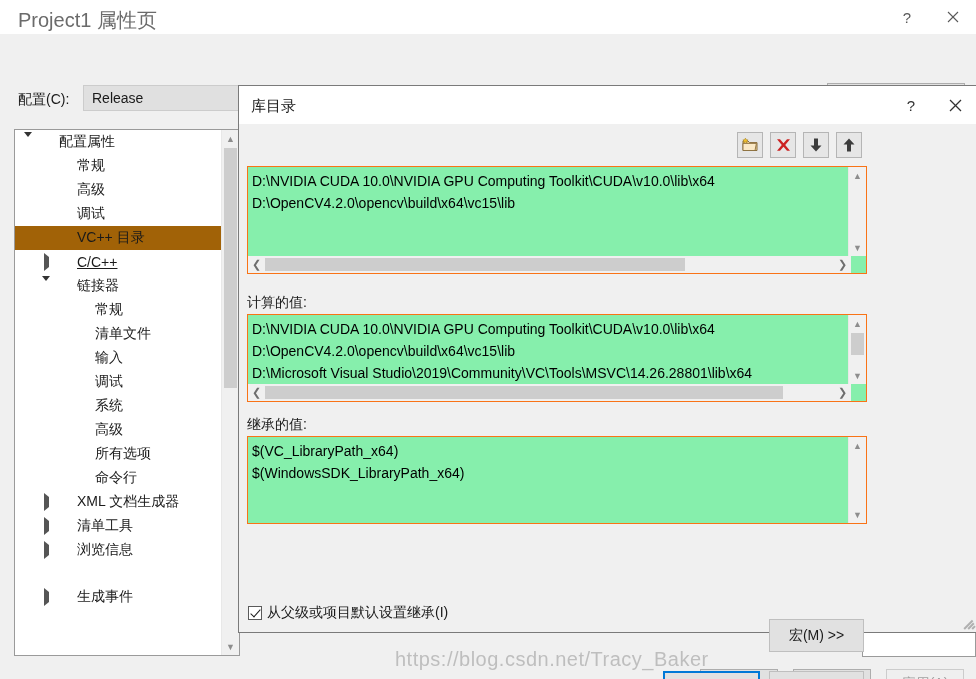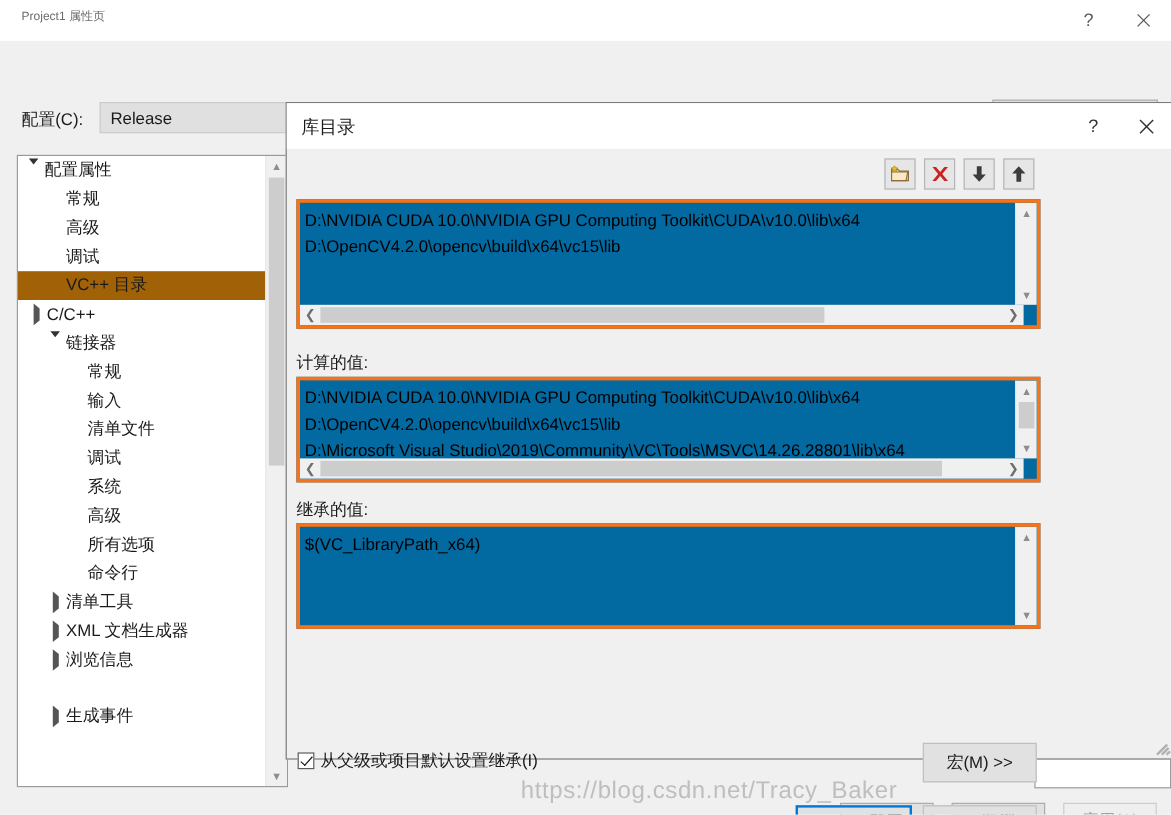--- a/index.html
+++ b/index.html
@@ -24,21 +24,21 @@
   .win-titlebar {
     position: absolute;
     left: 0; top: 0;
     width: 976px; height: 34px;
     background: #ffffff;
     border-bottom: 1px solid #ffffff;
   }
   .win-title {
     position: absolute;
     left: 18px; top: 7px;
-    font-size: 10px;
+    font-size: 20px;
     color: #6b6b6b;
     white-space: nowrap;
   }
   .win-sysbtn {
     position: absolute;
     top: 0;
     width: 46px; height: 34px;
     color: #5a5a5a;
     font-size: 15px;
     display: flex;
@@ -132,20 +132,21 @@
   }
   .tree-row {
     height: 24px;
     display: flex;
     align-items: center;
     font-size: 14px;
     color: #1a1a1a;
     white-space: nowrap;
     cursor: default;
     padding-left: 6px;
+    gap: 22px;
   }
   .tree-row.sel { background: #a16207; }
   .tree-arrow {
     width: 14px;
     flex: 0 0 14px;
     font-size: 9px;
     color: #4a4a4a;
     text-align: center;
     line-height: 1;
   }
@@ -275,22 +276,22 @@
     box-sizing: border-box;
     background: #e6e6e6;
     border: 1px solid #b5b5b5;
     display: flex; align-items: center; justify-content: center;
     cursor: default;
   }
 
   .listbox {
     position: absolute;
     box-sizing: border-box;
-    background: #0369a1;
-    border: 3px solid #f97316;
+    background: #86efac;
+    border: 1px solid #f97316;
     overflow: hidden;
   }
   .lb-lines {
     position: absolute;
     left: 4px; top: 3px;
     right: 18px;
     overflow: hidden;
   }
   .lb-line {
     font-size: 14px;
@@ -346,21 +347,20 @@
     transform-origin: left center;
   }
 
   .watermark {
     position: absolute;
     font-size: 20px;
     color: rgba(150,150,150,0.55);
     white-space: nowrap;
     letter-spacing: 0.5px;
     pointer-events: none;
-    margin-left: 39px;
   }
 </style>
 </head>
 <body>
 
 <div id="app">
 
   <div class="win-titlebar">
     <div class="win-title">Project1 属性页</div>
     <div class="win-sysbtn" style="right:46px;">
@@ -405,67 +405,67 @@
             <span class="tree-label">高级</span>
           </div>
           <div class="tree-row" style="padding-left: 24px;">
             <span class="tree-arrow"></span>
             <span class="tree-label">调试</span>
           </div>
           <div class="tree-row sel" style="padding-left: 24px;">
             <span class="tree-arrow"></span>
             <span class="tree-label">VC++ 目录</span>
           </div>
-          <div class="tree-row" style="padding-left: 8px;">
+          <div class="tree-row" style="padding-left: 24px; text-decoration: underline;">
             <span class="tree-arrow"><span class="tri-right"></span></span>
             <span class="tree-label">C/C++</span>
           </div>
           <div class="tree-row" style="padding-left: 24px;">
             <span class="tree-arrow"><span class="tri-down"></span></span>
             <span class="tree-label">链接器</span>
           </div>
           <div class="tree-row" style="padding-left: 42px;">
             <span class="tree-arrow"></span>
             <span class="tree-label">常规</span>
           </div>
           <div class="tree-row" style="padding-left: 42px;">
             <span class="tree-arrow"></span>
+            <span class="tree-label">清单文件</span>
+          </div>
+          <div class="tree-row" style="padding-left: 42px;">
+            <span class="tree-arrow"></span>
             <span class="tree-label">输入</span>
           </div>
           <div class="tree-row" style="padding-left: 42px;">
             <span class="tree-arrow"></span>
-            <span class="tree-label">清单文件</span>
-          </div>
-          <div class="tree-row" style="padding-left: 42px;">
-            <span class="tree-arrow"></span>
             <span class="tree-label">调试</span>
           </div>
           <div class="tree-row" style="padding-left: 42px;">
             <span class="tree-arrow"></span>
             <span class="tree-label">系统</span>
           </div>
           <div class="tree-row" style="padding-left: 42px;">
             <span class="tree-arrow"></span>
             <span class="tree-label">高级</span>
           </div>
           <div class="tree-row" style="padding-left: 42px;">
             <span class="tree-arrow"></span>
             <span class="tree-label">所有选项</span>
           </div>
           <div class="tree-row" style="padding-left: 42px;">
             <span class="tree-arrow"></span>
             <span class="tree-label">命令行</span>
+          </div>
+          <div class="tree-row" style="padding-left: 24px;">
+            <span class="tree-arrow"><span class="tri-right"></span></span>
+            <span class="tree-label">XML 文档生成器</span>
           </div>
           <div class="tree-row" style="padding-left: 24px;">
             <span class="tree-arrow"><span class="tri-right"></span></span>
             <span class="tree-label">清单工具</span>
-          </div>
-          <div class="tree-row" style="padding-left: 24px;">
-            <span class="tree-arrow"><span class="tri-right"></span></span>
-            <span class="tree-label">XML 文档生成器</span>
           </div>
           <div class="tree-row" style="padding-left: 24px;">
             <span class="tree-arrow"><span class="tri-right"></span></span>
             <span class="tree-label">浏览信息</span>
           </div>
           <div class="tree-row" style="padding-left: 24px; margin-top: 23px;">
             <span class="tree-arrow"><span class="tri-right"></span></span>
             <span class="tree-label">生成事件</span>
           </div>
         </div>
@@ -570,28 +570,29 @@
         <div class="sb-arrow left">❮</div>
         <div class="sb-thumb" style="left:17px; width:518px;"></div>
         <div class="sb-arrow right">❯</div>
       </div>
     </div>
 
     <div class="field-label" style="left:8px; top:330px;">继承的值:</div>
     <div class="listbox" style="left:8px; top:350px; width:620px; height:88px;">
       <div class="lb-lines" id="lb-inh">
           <div class="lb-line">$(VC_LibraryPath_x64)</div>
+          <div class="lb-line">$(WindowsSDK_LibraryPath_x64)</div>
         </div>
       <div class="vscroll">
         <div class="sb-arrow up">▲</div>
         <div class="sb-arrow down">▼</div>
       </div>
     </div>
 
-    <div class="checkrow" style="left:9px; top:539px;justify-content:center;">
+    <div class="checkrow" style="left:9px; top:518px;justify-content:center;">
       <span class="cbox checked"></span>
       <span>从父级或项目默认设置继承(I)</span>
     </div>
 
     <button class="btn flat" style="position:absolute; left:530px; top:533px; width:95px; height:33px;">宏(M) &gt;&gt;</button>
 
     <button class="btn default-btn" style="position:absolute; left:424px; top:585px; width:97px; height:35px;">确定</button>
     <button class="btn flat" style="position:absolute; left:530px; top:585px; width:95px; height:35px;">取消</button>
 
     <div class="grip" style="right:2px; bottom:2px;">

